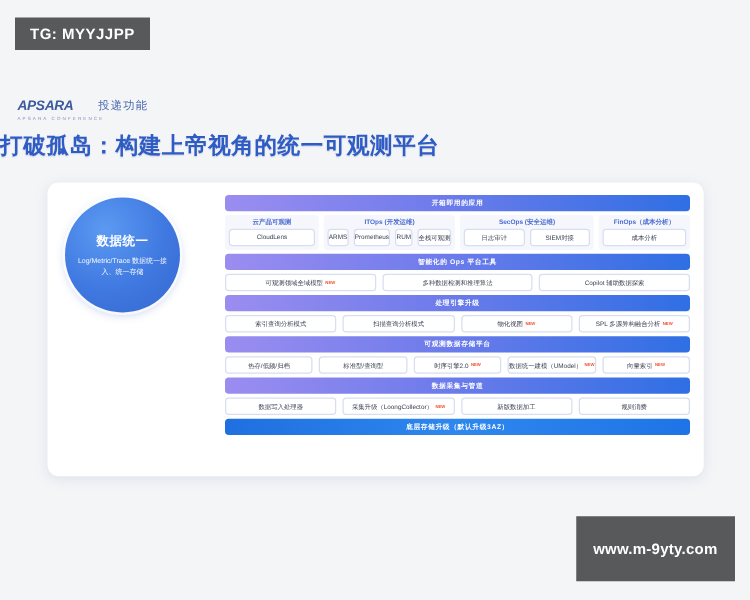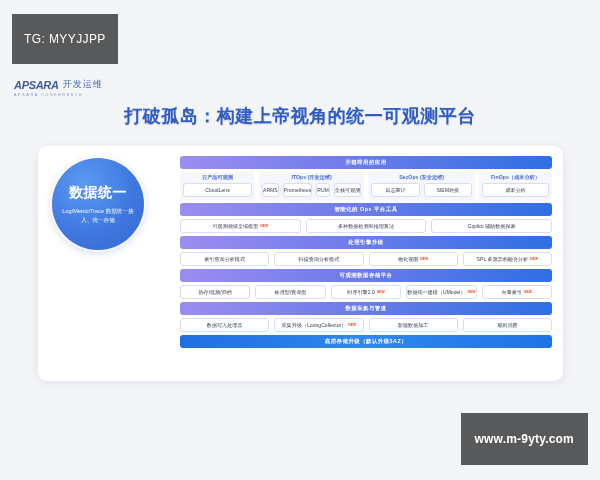--- a/index.html
+++ b/index.html
@@ -8,48 +8,48 @@
     background: #f2f3f5;
     font-family: "Liberation Sans", "DejaVu Sans", sans-serif;
     overflow: hidden;
   }
   #stage { position: relative; width: 600px; height: 480px; background: #f4f5f7; }
 
   
   .tg-badge {
     position: absolute; left: 12px; top: 14px;
     background: #58595b; color: #ffffff;
-    font-size: 12px; font-weight: normal; letter-spacing: .4px;
-    padding: 18px 12px;
+    font-size: 12px; font-weight: bold; letter-spacing: .4px;
+    padding: 6px 12px;
   }
   
   .wm-badge {
     position: absolute; right: 12px; bottom: 15px;
     background: #58595b; color: #ffffff;
     font-size: 12px; font-weight: bold; letter-spacing: .2px;
     padding: 19px 14px;
   }
 
   
   .logo { position: absolute; left: 14px; top: 78px; }
-  .logo-row { display: flex; align-items: flex-end; gap: 4px; }
+  .logo-row { display: flex; align-items: flex-end; gap: 20px; }
   .logo-apsara {
     font-size: 11px; font-weight: bold; font-style: italic;
     color: #3d5a9e; letter-spacing: -0.3px;
   }
   .logo-cn { font-size: 9px; color: #4a6ab0; letter-spacing: 1px; }
   .logo-sub {
     font-size: 3.6px; color: #7d8fbe; letter-spacing: 1.7px;
     margin-top: 2px; white-space: nowrap;
   }
 
   
   .title {
     position: absolute; left: 0; right: 0; top: 104px;
-    text-align: center;
+    text-align: left;
     font-size: 18px; font-weight: bold; color: #2f5bc4;
     letter-spacing: .5px;
     text-shadow: 0 1px 1px rgba(120,140,190,.35);
   }
 
   
   .card {
     position: absolute; left: 38px; top: 146px;
     width: 525px; height: 235px;
     background: #ffffff; border-radius: 9px;
@@ -57,21 +57,21 @@
   }
 
   
   .venn { position: absolute; left: 0; top: 0; width: 150px; height: 235px; }
   .circle {
     position: absolute; border-radius: 50%;
     display: flex; flex-direction: column;
     align-items: center; justify-content: center;
     color: #fff; text-align: center; padding: 4px;
   }
-  .circle .c-title { font-size: 14px; font-weight: bold; margin-bottom: 5px; letter-spacing: .4px;}
+  .circle .c-title { font-size: 10px; font-weight: bold; margin-bottom: 5px; letter-spacing: .4px;}
   .circle .c-desc { font-size: 5.6px; line-height: 1.55; opacity: .97; padding: 0 5px; }
   .c-blue {
     left: 14px; top: 12px; width: 92px; height: 92px;
     background: radial-gradient(circle at 35% 28%, #5b9af2 0%, #3f78e0 55%, #3568cf 100%);
     box-shadow: 0 0 0 2px rgba(255,255,255,.75), 0 2px 8px rgba(60,100,190,.3);
   }
   .c-orange {
     left: 56px; top: 70px; width: 86px; height: 86px;
     background: radial-gradient(circle at 35% 28%, #fba65b 0%, #f2862c 55%, #ea7a1d 100%);
     box-shadow: 0 0 0 2px rgba(255,255,255,.75), 0 2px 8px rgba(200,120,40,.3);
@@ -125,21 +125,21 @@
 </head>
 <body>
 
 <div id="stage">
 
   <div class="tg-badge">TG: MYYJJPP</div>
 
   <div class="logo">
     <div class="logo-row">
       <span class="logo-apsara">APSARA</span>
-      <span class="logo-cn">开发运维</span>
+      <span class="logo-cn">投递功能</span>
     </div>
     <div class="logo-sub">APSARA   CONFERENCE</div>
   </div>
 
   <div class="title">打破孤岛：构建上帝视角的统一可观测平台</div>
 
   <div class="card">
 
     <div class="venn">
       <div class="circle c-blue">

